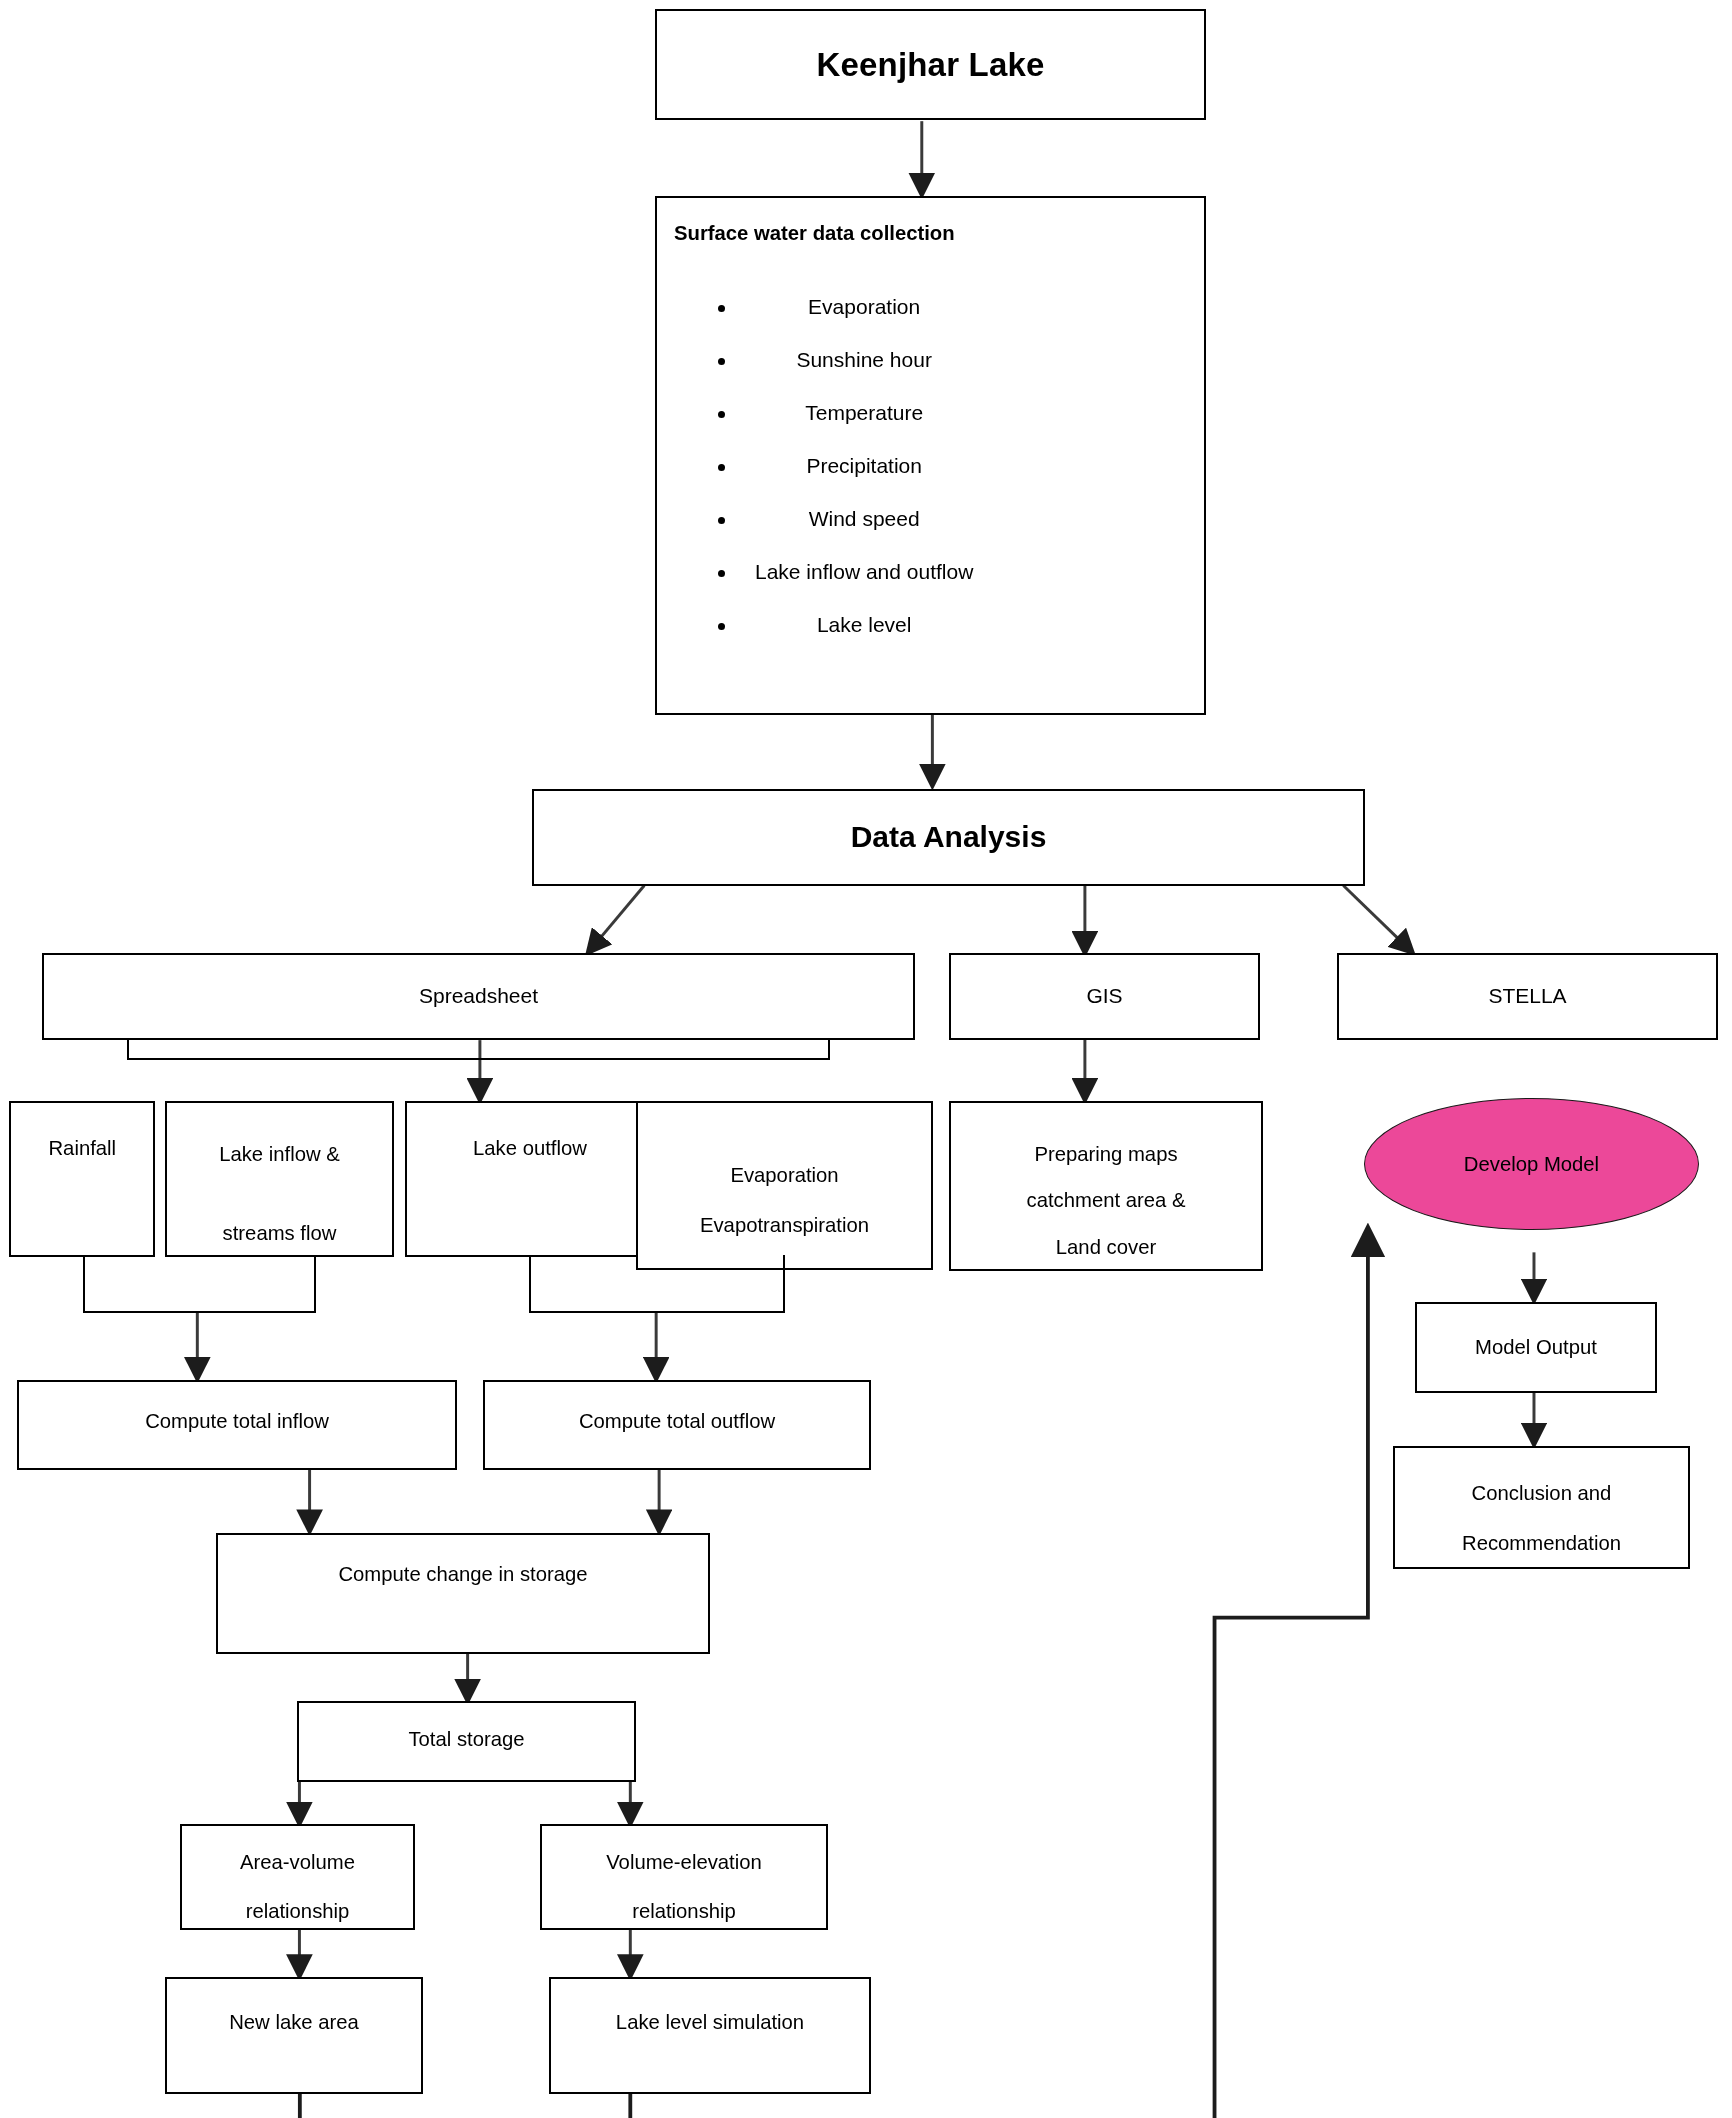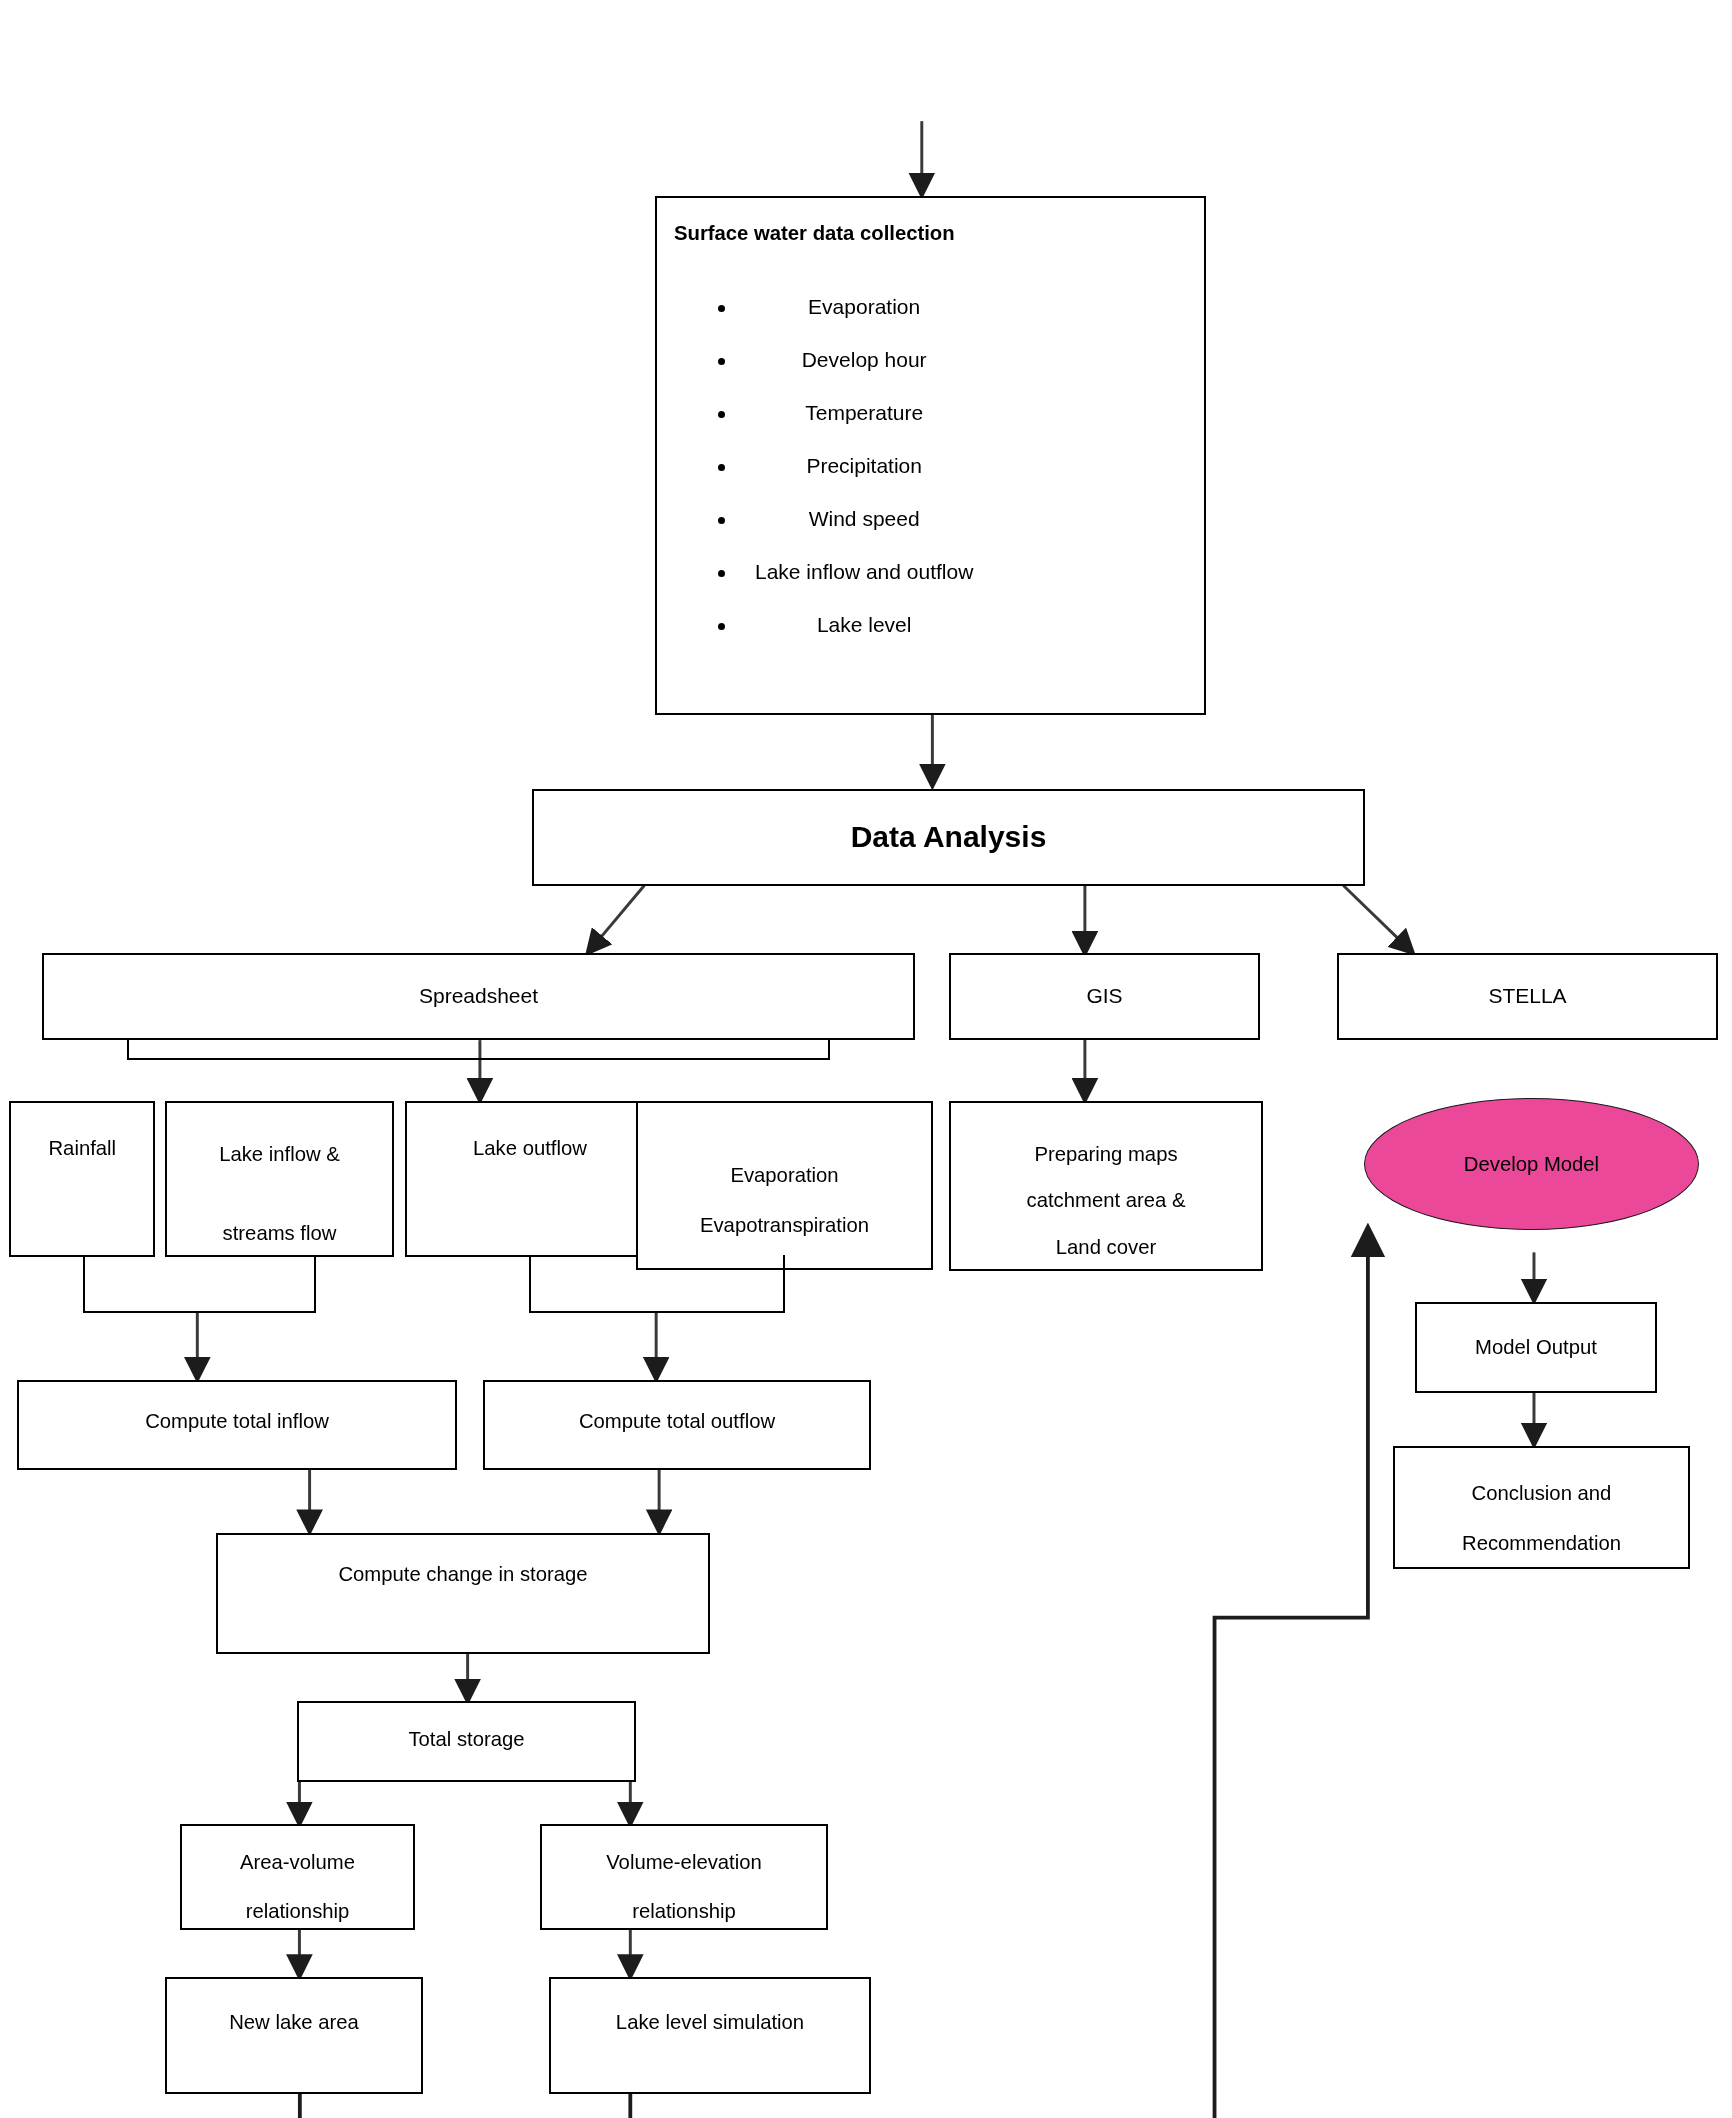--- a/index.html
+++ b/index.html
@@ -77,26 +77,29 @@
 
       <line x1="1487" y1="4552" x2="1487" y2="4660" marker-end="url(#ah)"></line>
     </g>
 
     <g stroke="#1c1c1c" stroke-width="9" fill="none">
       <path d="M 707,4940 L 707,5072 L 2866,5072 L 2866,3818 L 3228,3818 L 3228,2906" marker-end="url(#ah)"></path>
       <line x1="1487" y1="4940" x2="1487" y2="5065" marker-end="url(#ah)"></line>
     </g>
   </svg>
 
+  <div class="node ttl" style="left:655px;top:9.3px;width:551px;height:111px;">
+    <span>Keenjhar Lake</span>
+  </div>
 
   <div class="node topalign leftalign" style="left:655px;top:196px;width:551px;height:519px;padding:20.3px 15.3px 0 17px;flex-direction:column;">
     <div class="hd" style="text-align:left;width:100%;">Surface water data collection</div>
     <ul class="bl" style="margin-top:46px;">
       <li>Evaporation</li>
-      <li>Develop hour</li>
+      <li>Sunshine hour</li>
       <li>Temperature</li>
       <li>Precipitation</li>
       <li>Wind speed</li>
       <li>Lake inflow and outflow</li>
       <li>Lake level</li>
     </ul>
   </div>
 
   <div class="node ttl2" style="left:532px;top:789px;width:833px;height:97px;">
     <span>Data Analysis</span>

